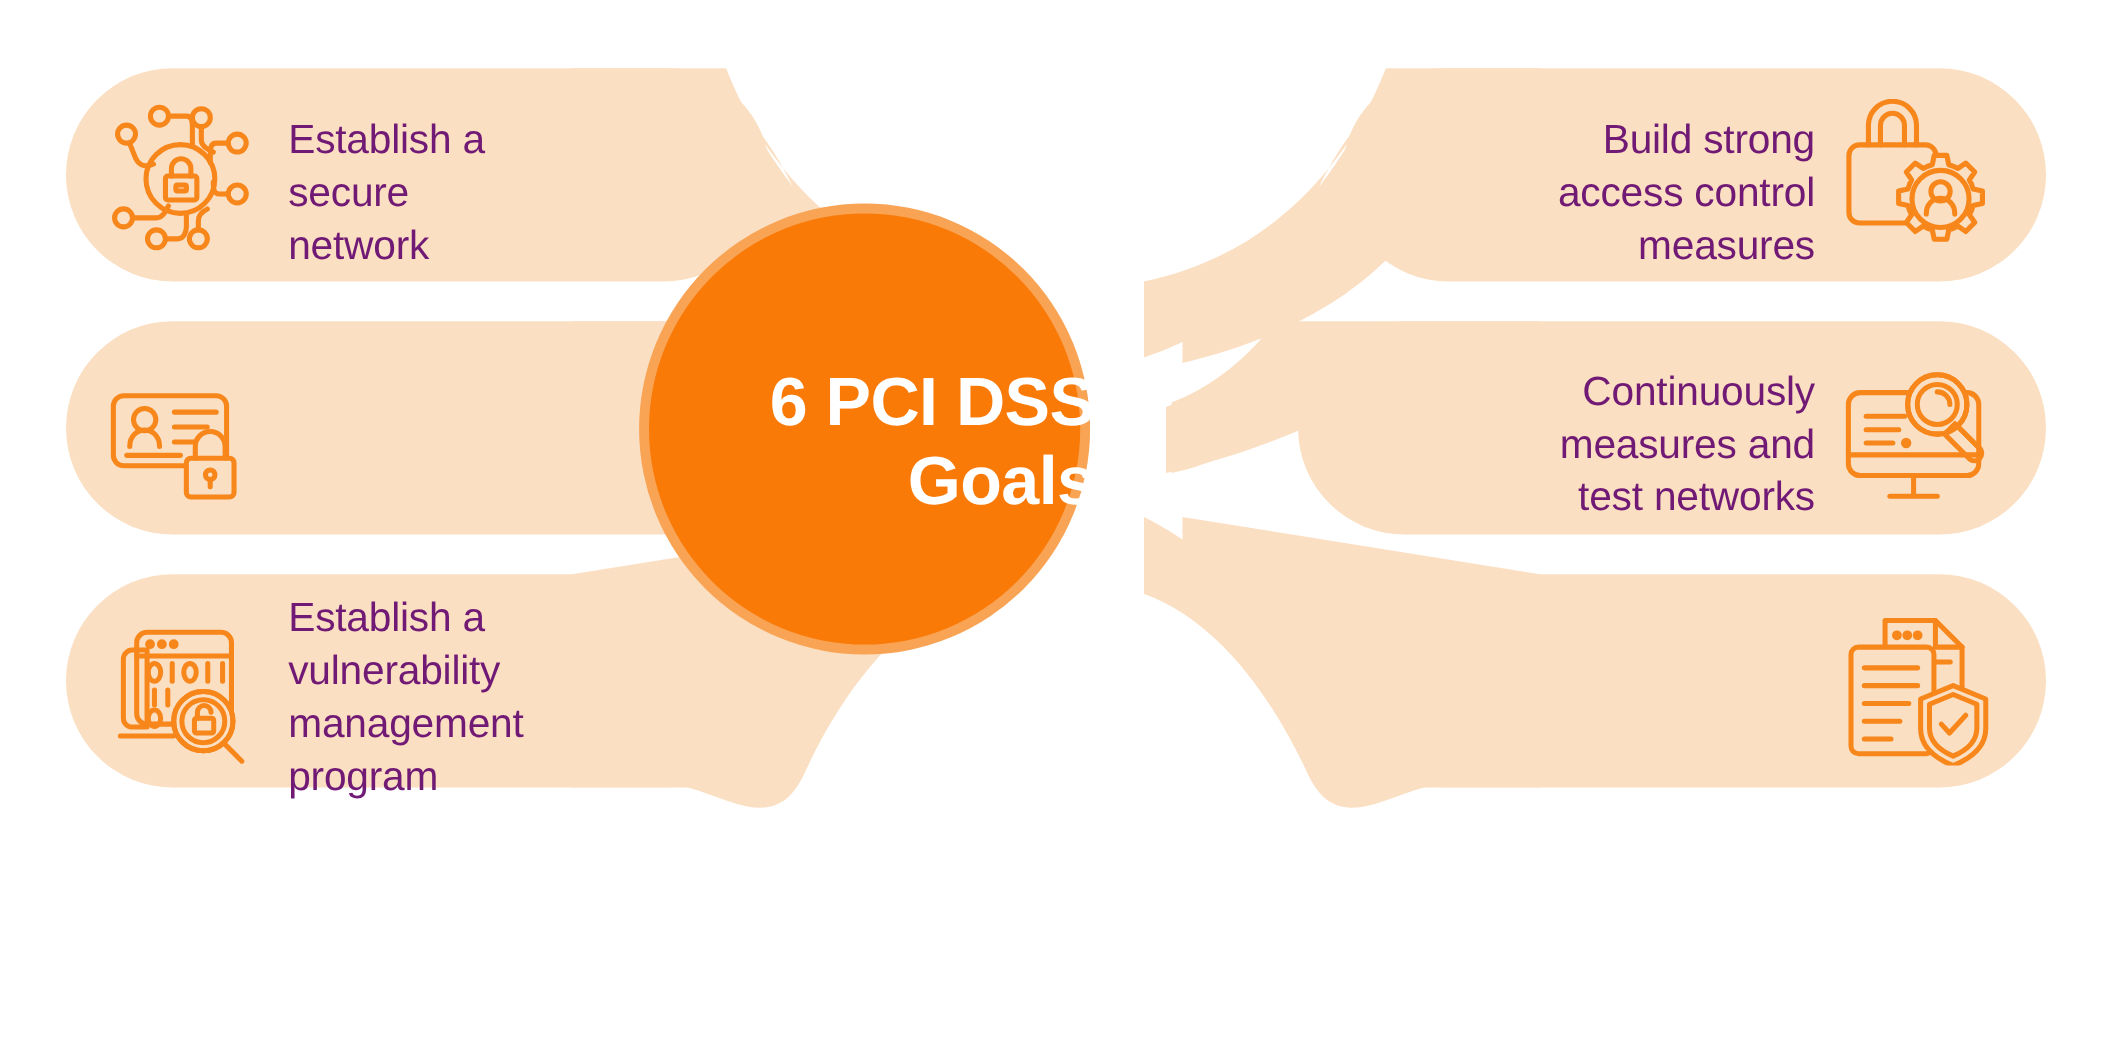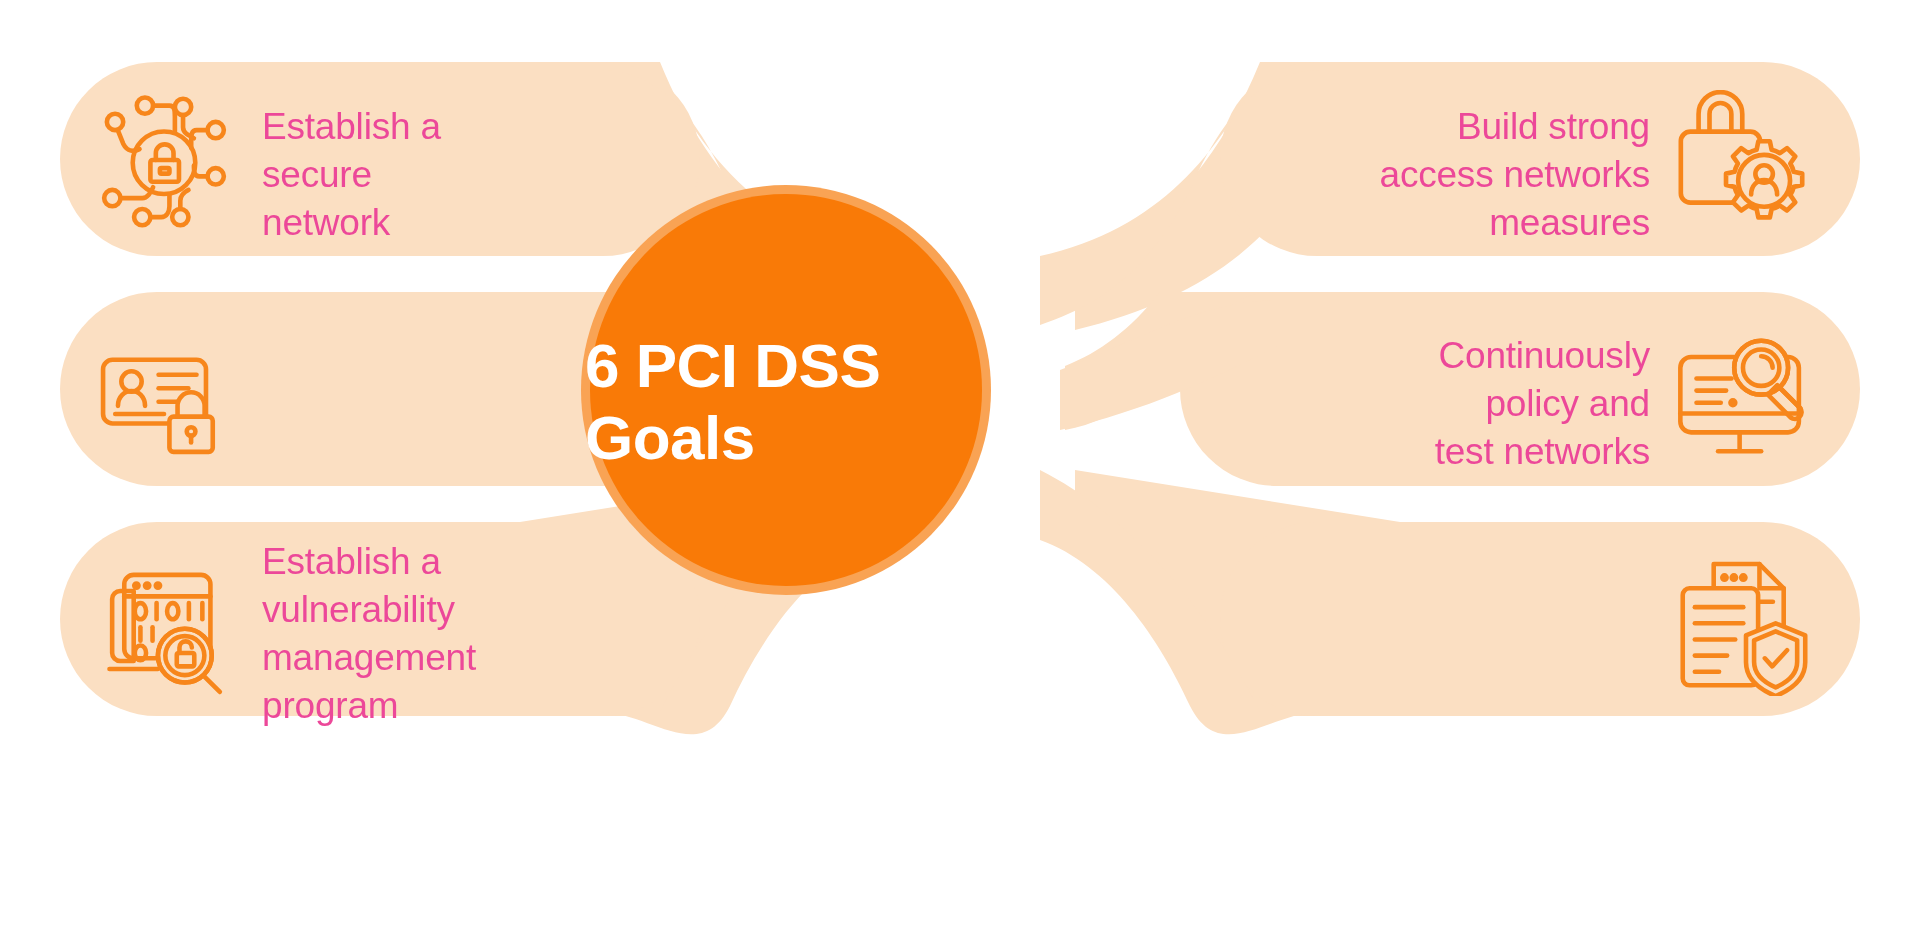--- a/index.html
+++ b/index.html
@@ -13,35 +13,35 @@
   #infographic{
     position:absolute;
     left:0;top:0;
     width:1920px;height:950px;
   }
   .svg-layer{position:absolute;left:0;top:0;width:1920px;height:950px;}
 
   
   .pill-label{
     position:absolute;
-    color:#ec4899;
+    color:#701a75;
     font-size:37px;
     line-height:48px;
     font-weight:400;
     letter-spacing:-0.2px;
     white-space:pre-line;
   }
   .label-left{text-align:left;}
   .label-right{text-align:right;}
 
   .center-title{
     position:absolute;
     left:585px;top:330px;
     width:410px;
-    text-align:left;
+    text-align:right;
     color:#ffffff;
     font-size:62px;
     line-height:72px;
     font-weight:700;
     letter-spacing:-0.5px;
     white-space:pre-line;
   }
 
   .icon-box{position:absolute;}
 </style>
@@ -252,24 +252,24 @@
 secure
 network</div>
 
 
   <div class="pill-label label-left" style="left:262px;top:538px;width:340px;">Establish a
 vulnerability
 management
 program</div>
 
   <div class="pill-label label-right" style="left:1050px;top:103px;width:600px;">Build strong
-access networks
+access control
 measures</div>
 
   <div class="pill-label label-right" style="left:1050px;top:332px;width:600px;">Continuously
-policy and
+measures and
 test networks</div>
 
 
   <div class="center-title">6 PCI DSS
 Goals</div>
 
 </div>
 
 </body></html>

